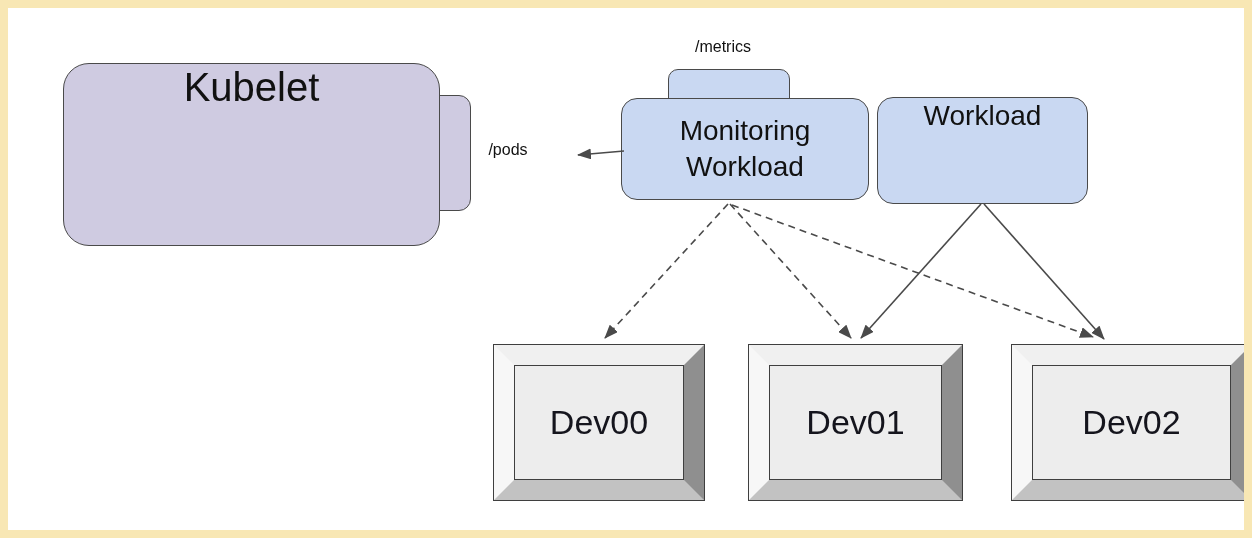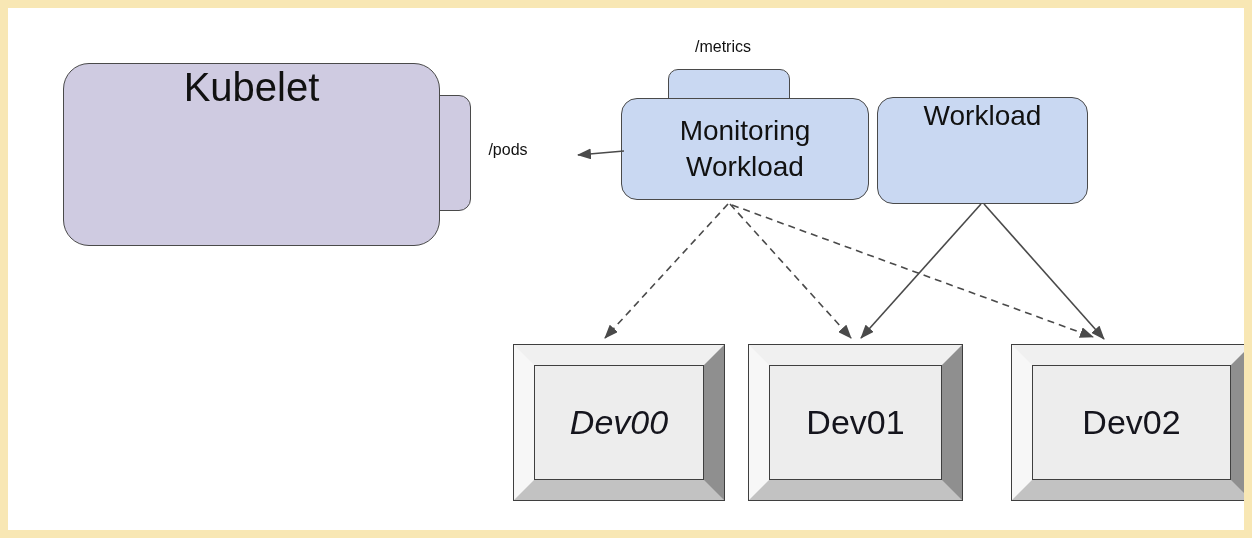--- a/index.html
+++ b/index.html
@@ -65,21 +65,21 @@
     border-color:#f0f0f0 #8f8f8f #c2c2c2 #f7f7f7;
   }
   .device .face {
     position:absolute; left:20px; top:20px; right:20px; bottom:20px;
     box-sizing:border-box;
     border:1px solid #3f3f3f;
     background:#ededed;
     display:flex; align-items:center; justify-content:center;
     font-size:34px; color:#15151d;
   }
-  .dev00 { left:505px; width:212px;font-style:italic; }
+  .dev00 { left:485px; width:212px; }
   .dev01 { left:740px; width:215px;padding-left:43px; }
   .dev02 { left:1003px; width:241px; }
   .edges {
     position:absolute; left:0; top:0; z-index:5;
     pointer-events:none;
   }
   .edges line { stroke:#4a4a4a; stroke-width:1.6px; }
   .edges line.dashed { stroke-dasharray:7 5; }
 </style>
 </head>

